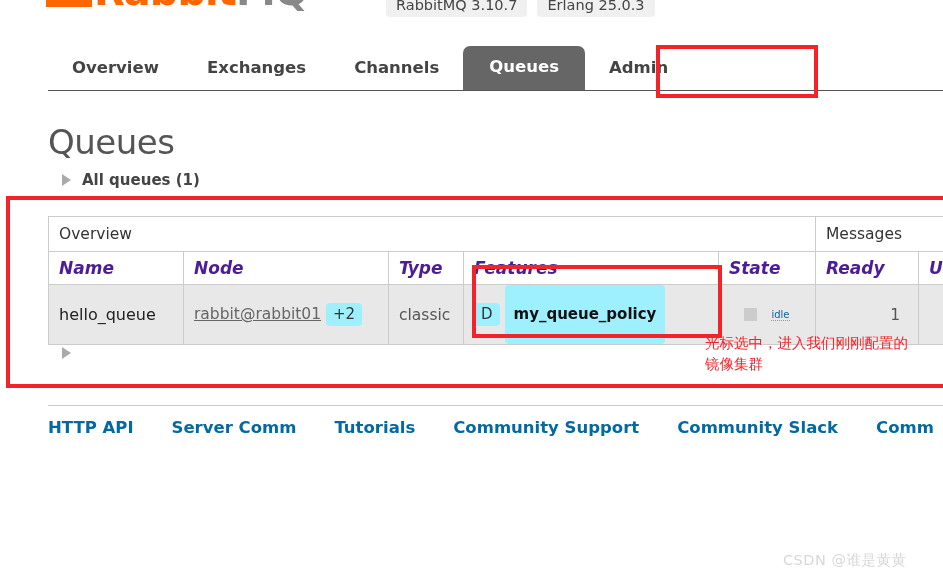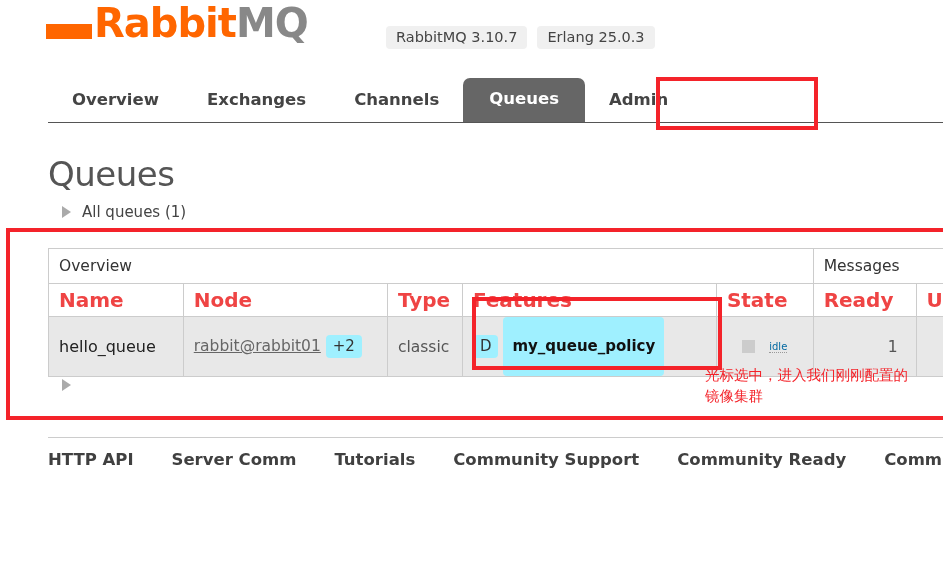--- a/index.html
+++ b/index.html
@@ -7,21 +7,20 @@
     margin: 0; padding: 0;
     width: 943px; height: 577px;
     background: #ffffff;
     font-family: "DejaVu Sans", "Liberation Sans", sans-serif;
     overflow: hidden;
   }
   #page {
     position: relative;
     width: 943px; height: 468px;
     background: #ffffff;
-    margin-top: 32px;
   }
 
   
   .topbar {
     position: absolute;
     left: 0; top: -30px;
     width: 943px; height: 48px;
   }
   .logo-wrap {
     position: absolute;
@@ -97,21 +96,21 @@
     position: absolute;
     left: 48px; top: 122px;
     font-size: 34px;
     color: #555;
     font-weight: normal;
     letter-spacing: -0.5px;
   }
   .section-toggle {
     position: absolute;
     display: flex; align-items: center;
-    font-size: 15px; font-weight: normal; color: #444;
+    font-size: 15px; font-weight: bold; color: #444;
     cursor: pointer;
     text-align: right;
   }
   .tri {
     width: 0; height: 0;
     border-left: 9px solid #aaa;
     border-top: 6px solid transparent;
     border-bottom: 6px solid transparent;
     margin-right: 11px;
   }
@@ -136,25 +135,26 @@
     height: 35px;
     padding: 0 10px;
     color: #333;
     font-size: 15.5px;
     font-weight: normal;
     background: #fff;
   }
   .hdr-row th {
     height: 33px;
     padding: 0 10px;
-    font-size: 20px;
-    font-weight: bold;
-    color: #ef4444;
+    font-size: 17px;
+    font-weight: bold;
+    color: #4c1d95;
     background: #fff;
     white-space: nowrap;
+    font-style: italic;
   }
   .hdr-row th.num { text-align: left; }
   .body-row td {
     height: 36px;
     padding: 0 10px;
     background: #e8e8e8;
     color: #555;
     font-size: 15.5px;
   }
   .body-row td.name {
@@ -197,21 +197,21 @@
     border-top: 1px solid #ccc;
     padding-top: 12px;
     display: flex;
     gap: 38px;
     white-space: nowrap;
     overflow: hidden;
   }
   .footer a {
     font-size: 16.5px;
     font-weight: bold;
-    color: #404040;
+    color: #0369a1;
     text-decoration: none;
     cursor: pointer;
   }
 
   
   .annot-box {
     position: absolute;
     border: 4px solid #f4232a;
     pointer-events: none;
   }
@@ -313,21 +313,21 @@
 
   <div class="section-toggle" id="add-queue">
     <span class="tri"></span>
   </div>
 
   <div class="footer">
     <a>HTTP API</a>
     <a>Server Comm</a>
     <a>Tutorials</a>
     <a>Community Support</a>
-    <a>Community Ready</a>
+    <a>Community Slack</a>
     <a>Comm</a>
   </div>
 
   <div class="annot-box" id="box-tab"></div>
   <div class="annot-box" id="box-table"></div>
   <div class="annot-box" id="box-policy"></div>
 
   <div class="annot-text">
     <div>光标选中，进入我们刚刚配置的</div>
     <div>镜像集群</div>

